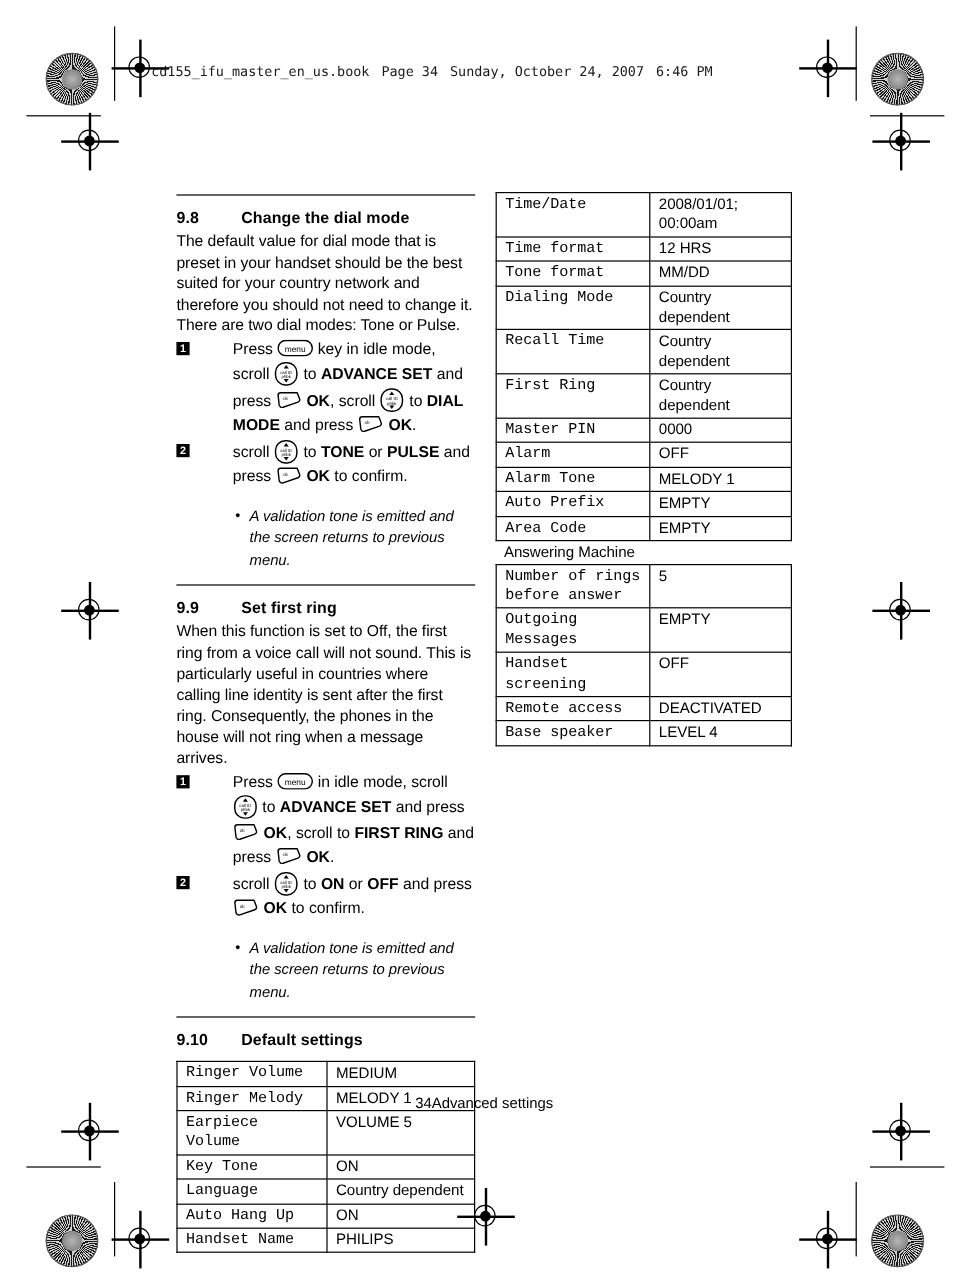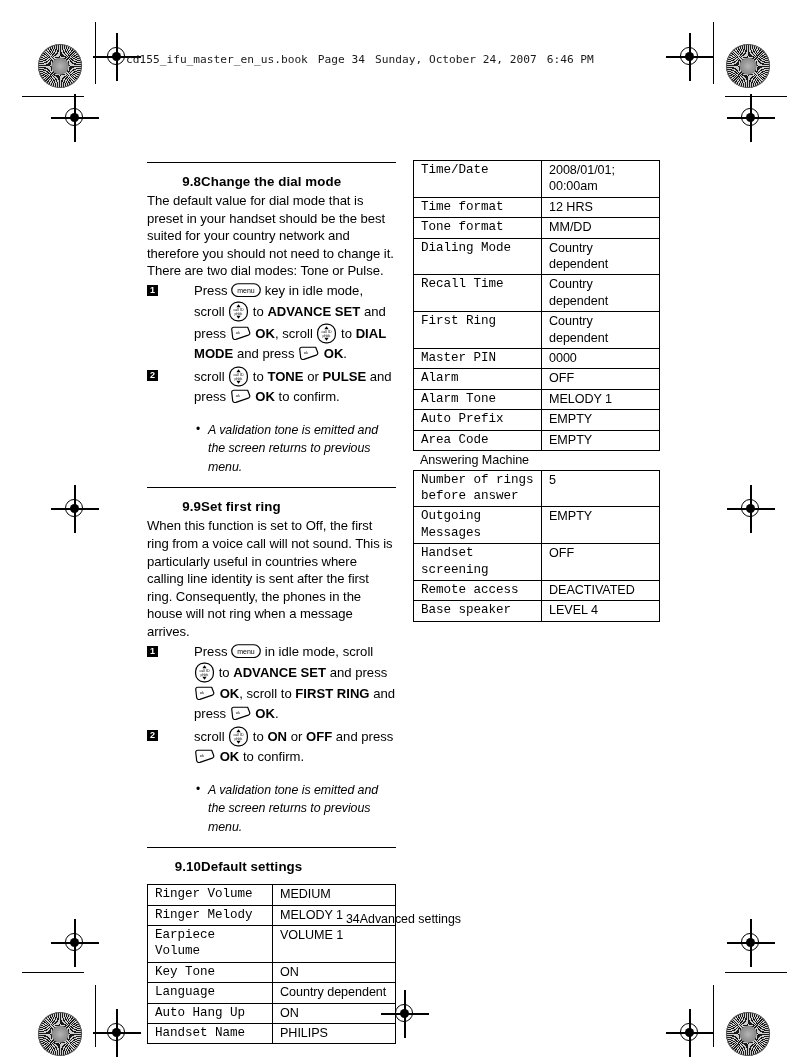--- a/index.html
+++ b/index.html
@@ -102,21 +102,21 @@
     width: 247px;
   }
 
   h2.sec {
     font-size: 13.3px;
     font-weight: bold;
     margin: 0 0 3px 0;
     letter-spacing: 0.1px;
     display: flex;
   }
-  h2.sec .num { width: 54px; flex: none; text-align: right; }
+  h2.sec .num { width: 54px; flex: none; }
   .rule-top {
     border-top: 1.1px solid #000;
     margin: 0 0 5px 0;
     padding-top: 6px;
   }
 
   p.body {
     font-size: 13.1px;
     line-height: 17.6px;
     margin: 0;
@@ -501,21 +501,21 @@
           <tr>
               <td class="k">Ringer Volume</td>
               <td>MEDIUM</td>
             </tr>
           <tr>
               <td class="k">Ringer Melody</td>
               <td>MELODY 1</td>
             </tr>
           <tr>
               <td class="k">Earpiece Volume</td>
-              <td>VOLUME 1</td>
+              <td>VOLUME 5</td>
             </tr>
           <tr>
               <td class="k">Key Tone</td>
               <td>ON</td>
             </tr>
           <tr>
               <td class="k">Language</td>
               <td>Country  dependent</td>
             </tr>
           <tr>

